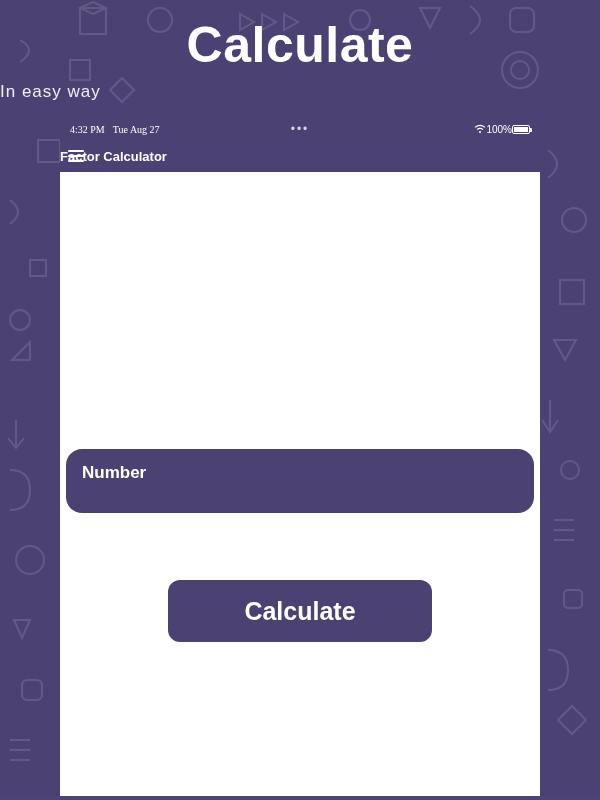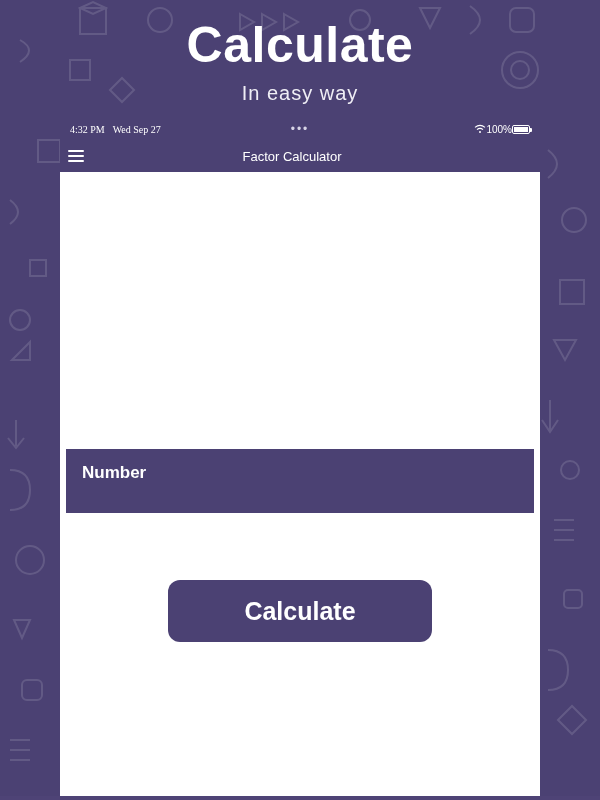--- a/index.html
+++ b/index.html
@@ -51,23 +51,23 @@
     font-size: 50px;
     font-weight: bold;
     letter-spacing: 0.5px;
     line-height: 1.1;
   }
   .promo-sub {
     position: absolute;
     top: 82px;
     left: 0;
     width: 600px;
-    text-align: center;
+    text-align: left;
     color: #efeef5;
-    font-size: 20px;
+    font-size: 17px;
     font-weight: normal;
     letter-spacing: 1px;
   }
 
   
   .device {
     position: absolute;
     left: 60px;
     top: 118px;
     width: 480px;
@@ -159,42 +159,41 @@
   .hamburger span {
     display: block;
     width: 16px;
     height: 2px;
     background: #ffffff;
     border-radius: 1px;
   }
   .appbar-title {
     position: absolute;
     left: 0; right: 16px;
-    text-align: center;
     color: #ffffff;
     font-size: 13px;
-    font-weight: normal;
+    font-weight: bold;
     pointer-events: none;
   }
 
   
   .content {
     position: relative;
     height: 628px;
     background: #ffffff;
   }
 
   .card {
     position: absolute;
     left: 6px;
     top: 277px;
     width: 468px;
     box-sizing: border-box;
     background: #4b4173;
-    border-radius: 0;
+    border-radius: 16px;
     padding: 14px 14px 18px 14px;
   }
   .card-label {
     color: #ffffff;
     font-size: 17px;
     font-weight: bold;
     margin: 0 0 12px 2px;
   }
   .text-input {
     display: block;
@@ -293,21 +292,21 @@
   </div>
 
   <div class="promo-title">Calculate</div>
   <div class="promo-sub">In easy way</div>
 
   <div class="device">
 
     <div class="statusbar">
       <div class="left">
         <span>4:32 PM</span>
-        <span>Wed Sep 27</span>
+        <span>Tue Aug 27</span>
       </div>
       <div class="dots">•••</div>
       <div class="right">
         <span class="wifi-icon">
           <svg width="12" height="10" viewBox="0 0 12 10" xmlns="http://www.w3.org/2000/svg">
             <g fill="none" stroke="#ffffff" stroke-width="1.2">
               <path d="M1 3.4 q5 -4 10 0"></path>
               <path d="M3 5.6 q3 -2.4 6 0"></path>
             </g>
             <circle cx="6" cy="8" r="1" fill="#ffffff"></circle>

